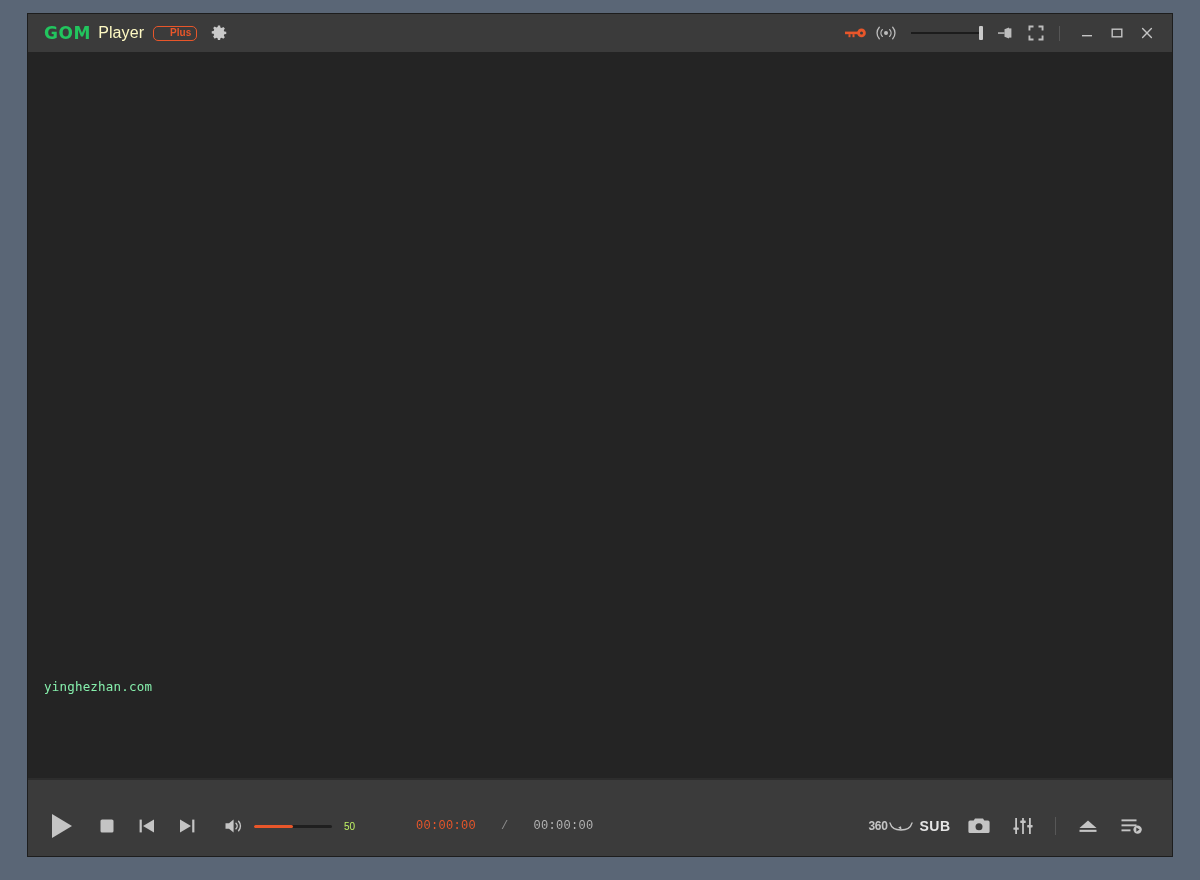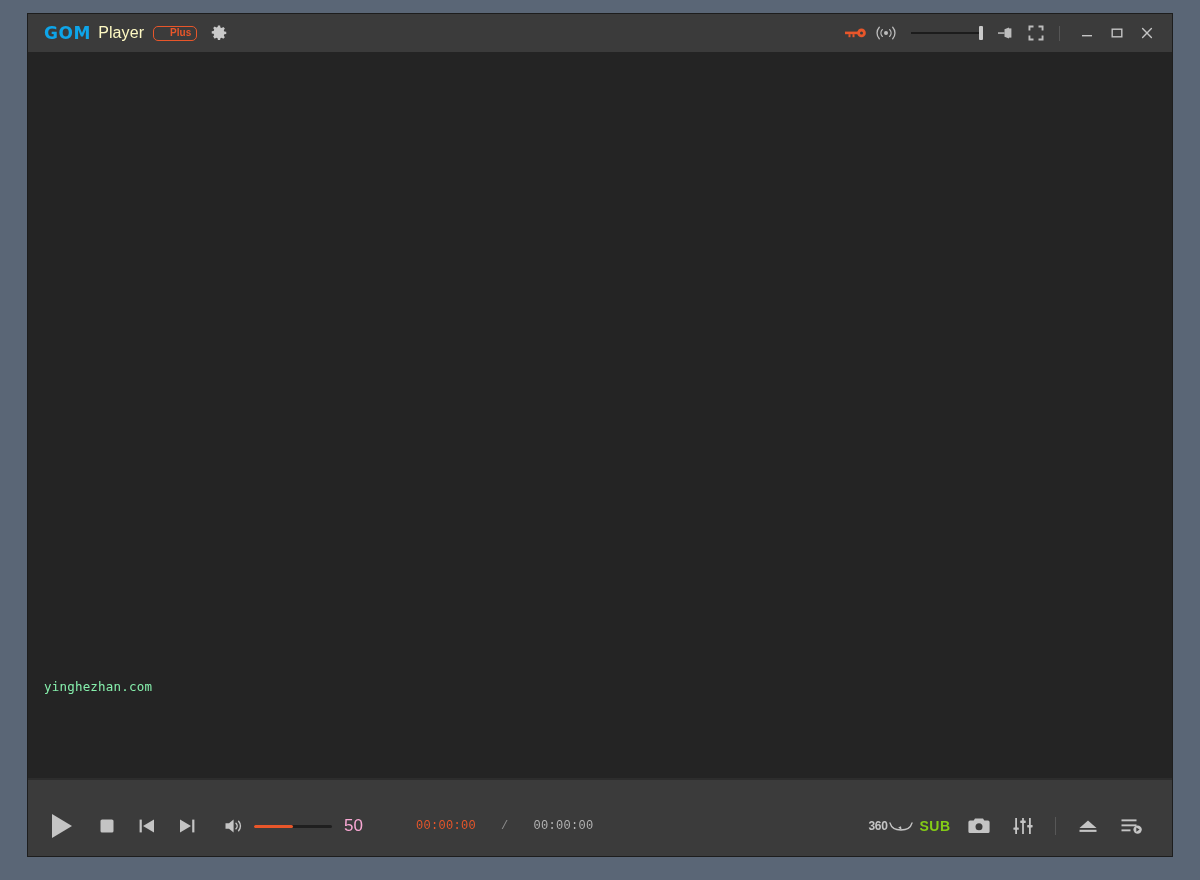--- a/index.html
+++ b/index.html
@@ -39,21 +39,21 @@
     flex: 0 0 auto;
     padding: 0 10px 0 16px;
     user-select: none;
   }
   .brand {
     display: flex;
     align-items: center;
     gap: 7px;
   }
   .brand-gom {
-    color: #0ea5e9;
+    color: #22c55e;
     font-size: 17px;
     font-weight: bold;
     letter-spacing: 0.6px;
     font-family: "DejaVu Sans", sans-serif;
   }
   .brand-player {
     color: #fef9c3;
     font-size: 16px;
     font-weight: normal;
     letter-spacing: 0.1px;
@@ -206,22 +206,22 @@
   }
   .vol-slider .v-fill {
     position: absolute;
     left: 0; top: 12px;
     width: 39px;
     height: 3px;
     background: #e8562a;
     border-radius: 2px;
   }
   .vol-value {
-    color: #f9a8d4;
-    font-size: 17px;
+    color: #bef264;
+    font-size: 10px;
     margin-left: 12px;
     min-width: 20px;
   }
   .timecode {
     margin-left: 52px;
     font-family: Liberation Mono, monospace;
     font-size: 12px;
     letter-spacing: 0.3px;
     display: flex;
     align-items: center;
@@ -237,21 +237,21 @@
   }
   .cb-icon {
     width: 44px;
     height: 38px;
     display: flex;
     align-items: center;
     justify-content: center;
     cursor: pointer;
   }
   .cb-sub {
-    color: #84cc16;
+    color: #e5e5e5;
     font-size: 14px;
     font-weight: bold;
     letter-spacing: 0.5px;
   }
   .cb-sep {
     width: 1px;
     height: 18px;
     background: #575757;
     margin: 0 10px;
   }

